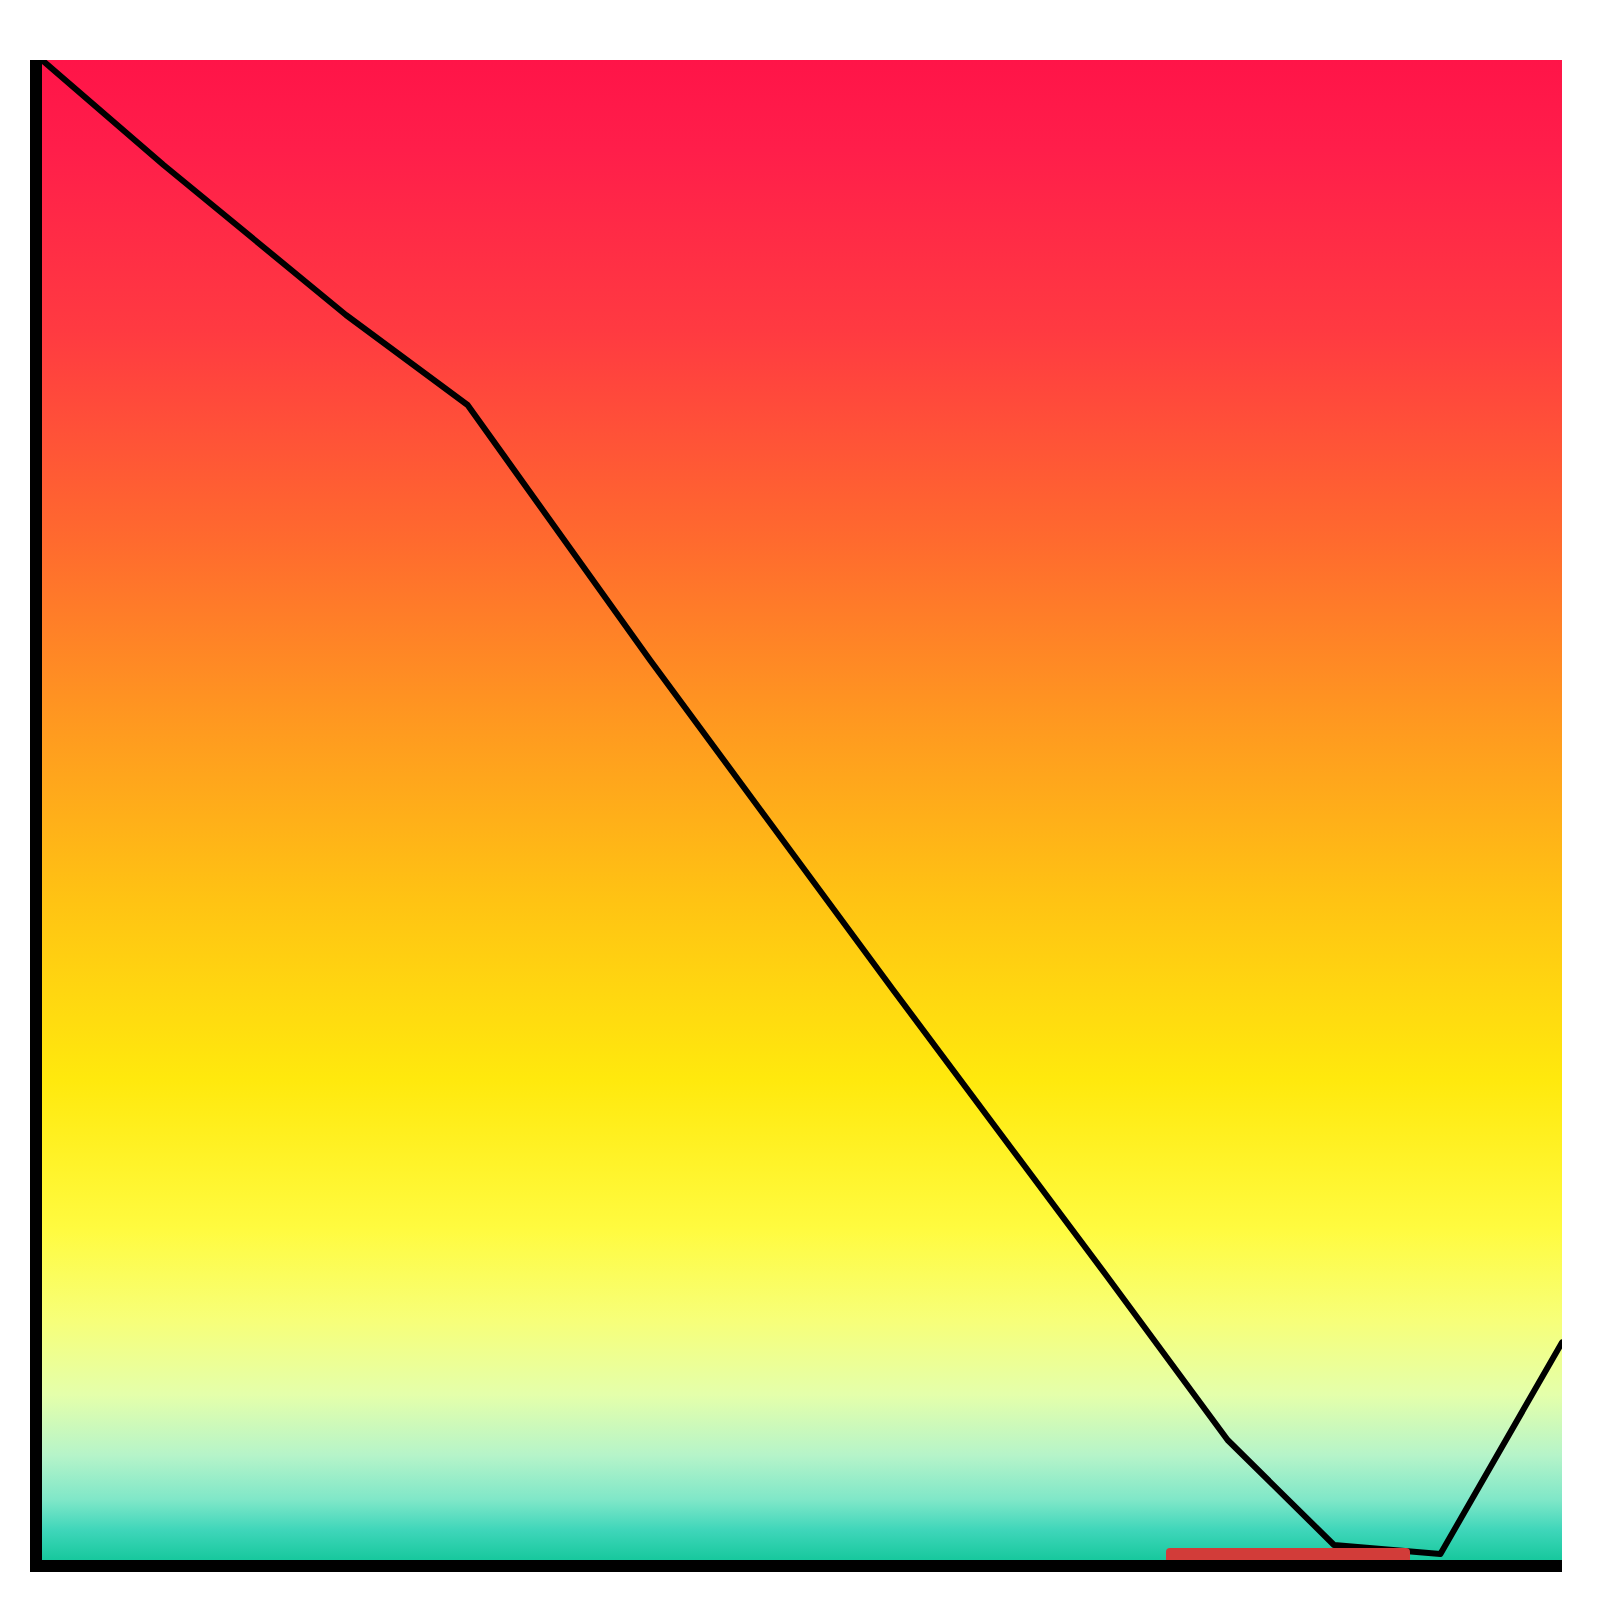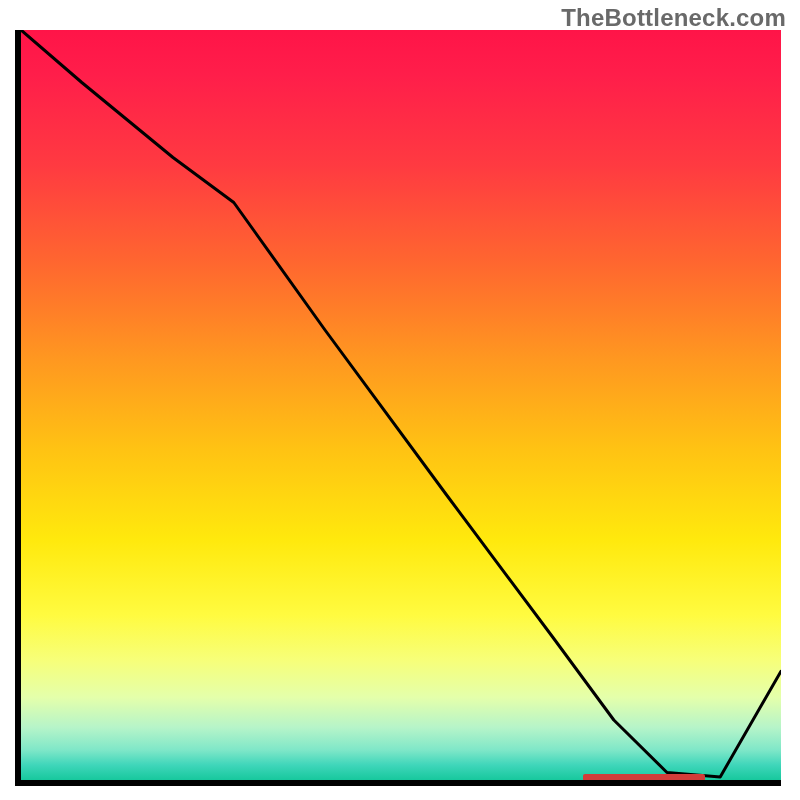--- a/index.html
+++ b/index.html
@@ -80,21 +80,20 @@
     position: absolute;
     height: 8px;
     background: #d23c39;
     border-radius: 2px;
   }
 </style>
 </head>
 <body>
 
 <div class="stage">
-  <div class="watermark">TheBottleneck.com</div>
 
   <div class="plot">
     <div class="gradient-fill"></div>
 
     <svg class="curve-svg" viewBox="0 0 760 750" preserveAspectRatio="none">
       <path id="curve-path" d="M0.00 0.00 L60.80 52.50 L152.00 127.50 L212.80 172.50 L304.00 300.00 L425.60 465.00 L532.00 607.50 L592.80 690.00 L646.00 742.50 L699.20 747.00 L760.00 641.25" fill="none" stroke="#000" stroke-width="3" stroke-linejoin="round" stroke-linecap="round"></path>
     </svg>
 
     <div class="marker" id="trough-marker" style="left: 562.4px; width: 121.6px; top: 744px;"></div>
   </div>

